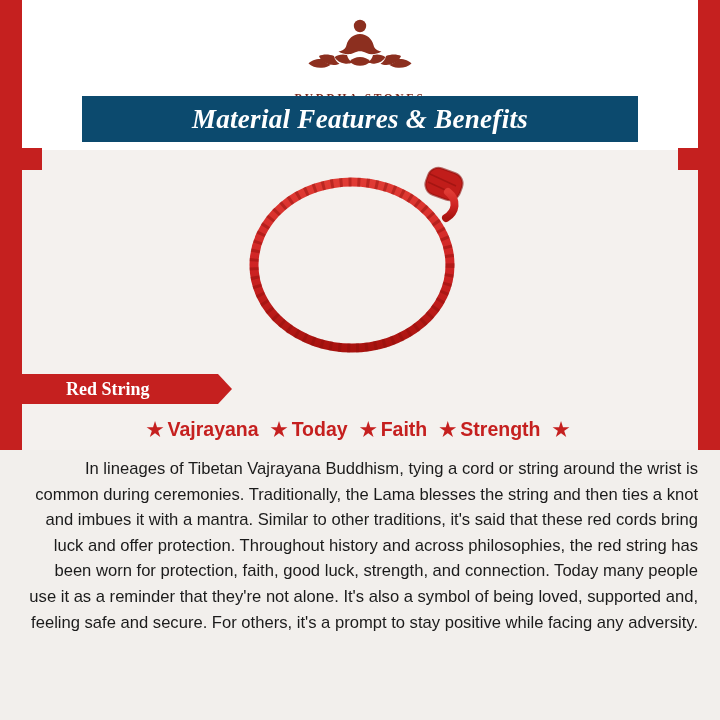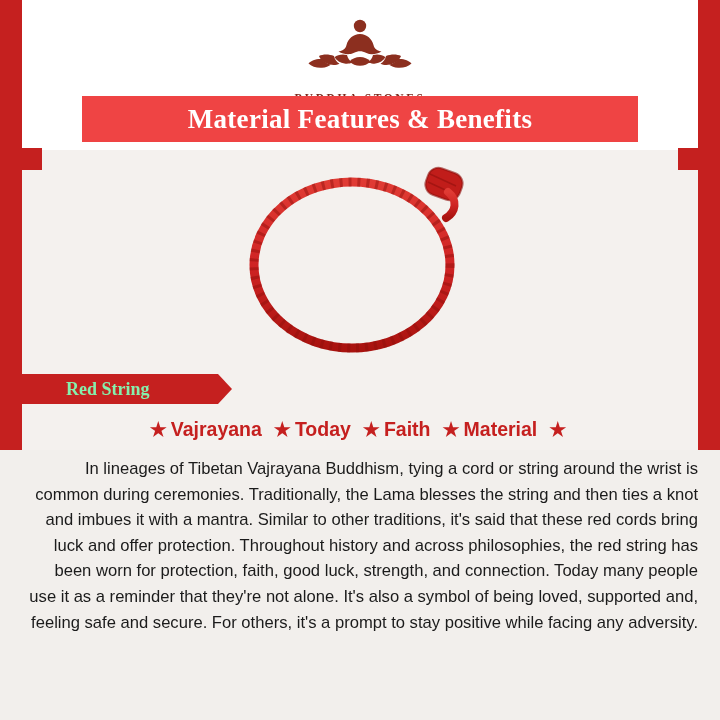--- a/index.html
+++ b/index.html
@@ -92,24 +92,25 @@
     color: #7c2a1e;
     font-weight: bold;
     font-family: "Liberation Serif", serif;
   }
 
   
   .title-band {
     position: absolute;
     left: 82px; top: 96px;
     width: 556px; height: 46px;
-    background: #ef4444;
+    background: #0c4a6e;
     display: flex;
     align-items: center;
     justify-content: center;
+    font-style: italic;
   }
   .title-band-text {
     color: #ffffff;
     font-size: 27px;
     font-weight: bold;
     font-family: "Liberation Serif", serif;
     letter-spacing: 0.3px;
     white-space: nowrap;
   }
 
@@ -140,21 +141,21 @@
   .ribbon::after {
     content: "";
     position: absolute;
     right: -14px; top: 0;
     width: 0; height: 0;
     border-top: 15px solid transparent;
     border-bottom: 15px solid transparent;
     border-left: 14px solid #c5201f;
   }
   .ribbon-text {
-    color: #86efac;
+    color: #ffffff;
     font-size: 18px;
     font-weight: bold;
     font-family: "Liberation Serif", serif;
     white-space: nowrap;
   }
 
   
   .benefits {
     position: absolute;
     left: 22px; top: 418px;
@@ -267,21 +268,21 @@
     <div class="benefit">
       <span class="star">★</span>
       <span>Today</span>
     </div>
     <div class="benefit">
       <span class="star">★</span>
       <span>Faith</span>
     </div>
     <div class="benefit">
       <span class="star">★</span>
-      <span>Material</span>
+      <span>Strength</span>
     </div>
     <div class="benefit">
       <span class="star">★</span>
     </div>
   </div>
 
   <div class="body-copy">In lineages of Tibetan Vajrayana Buddhism, tying a cord or string around the wrist is common during ceremonies. Traditionally, the Lama blesses the string and then ties a knot and imbues it with a mantra. Similar to other traditions, it's said that these red cords bring luck and offer protection. Throughout history and across philosophies, the red string has been worn for protection, faith, good luck, strength, and connection. Today many people use it as a reminder that they're not alone. It's also a symbol of being loved, supported and, feeling safe and secure. For others, it's a prompt to stay positive while facing any adversity.</div>
 
 </div>
 

